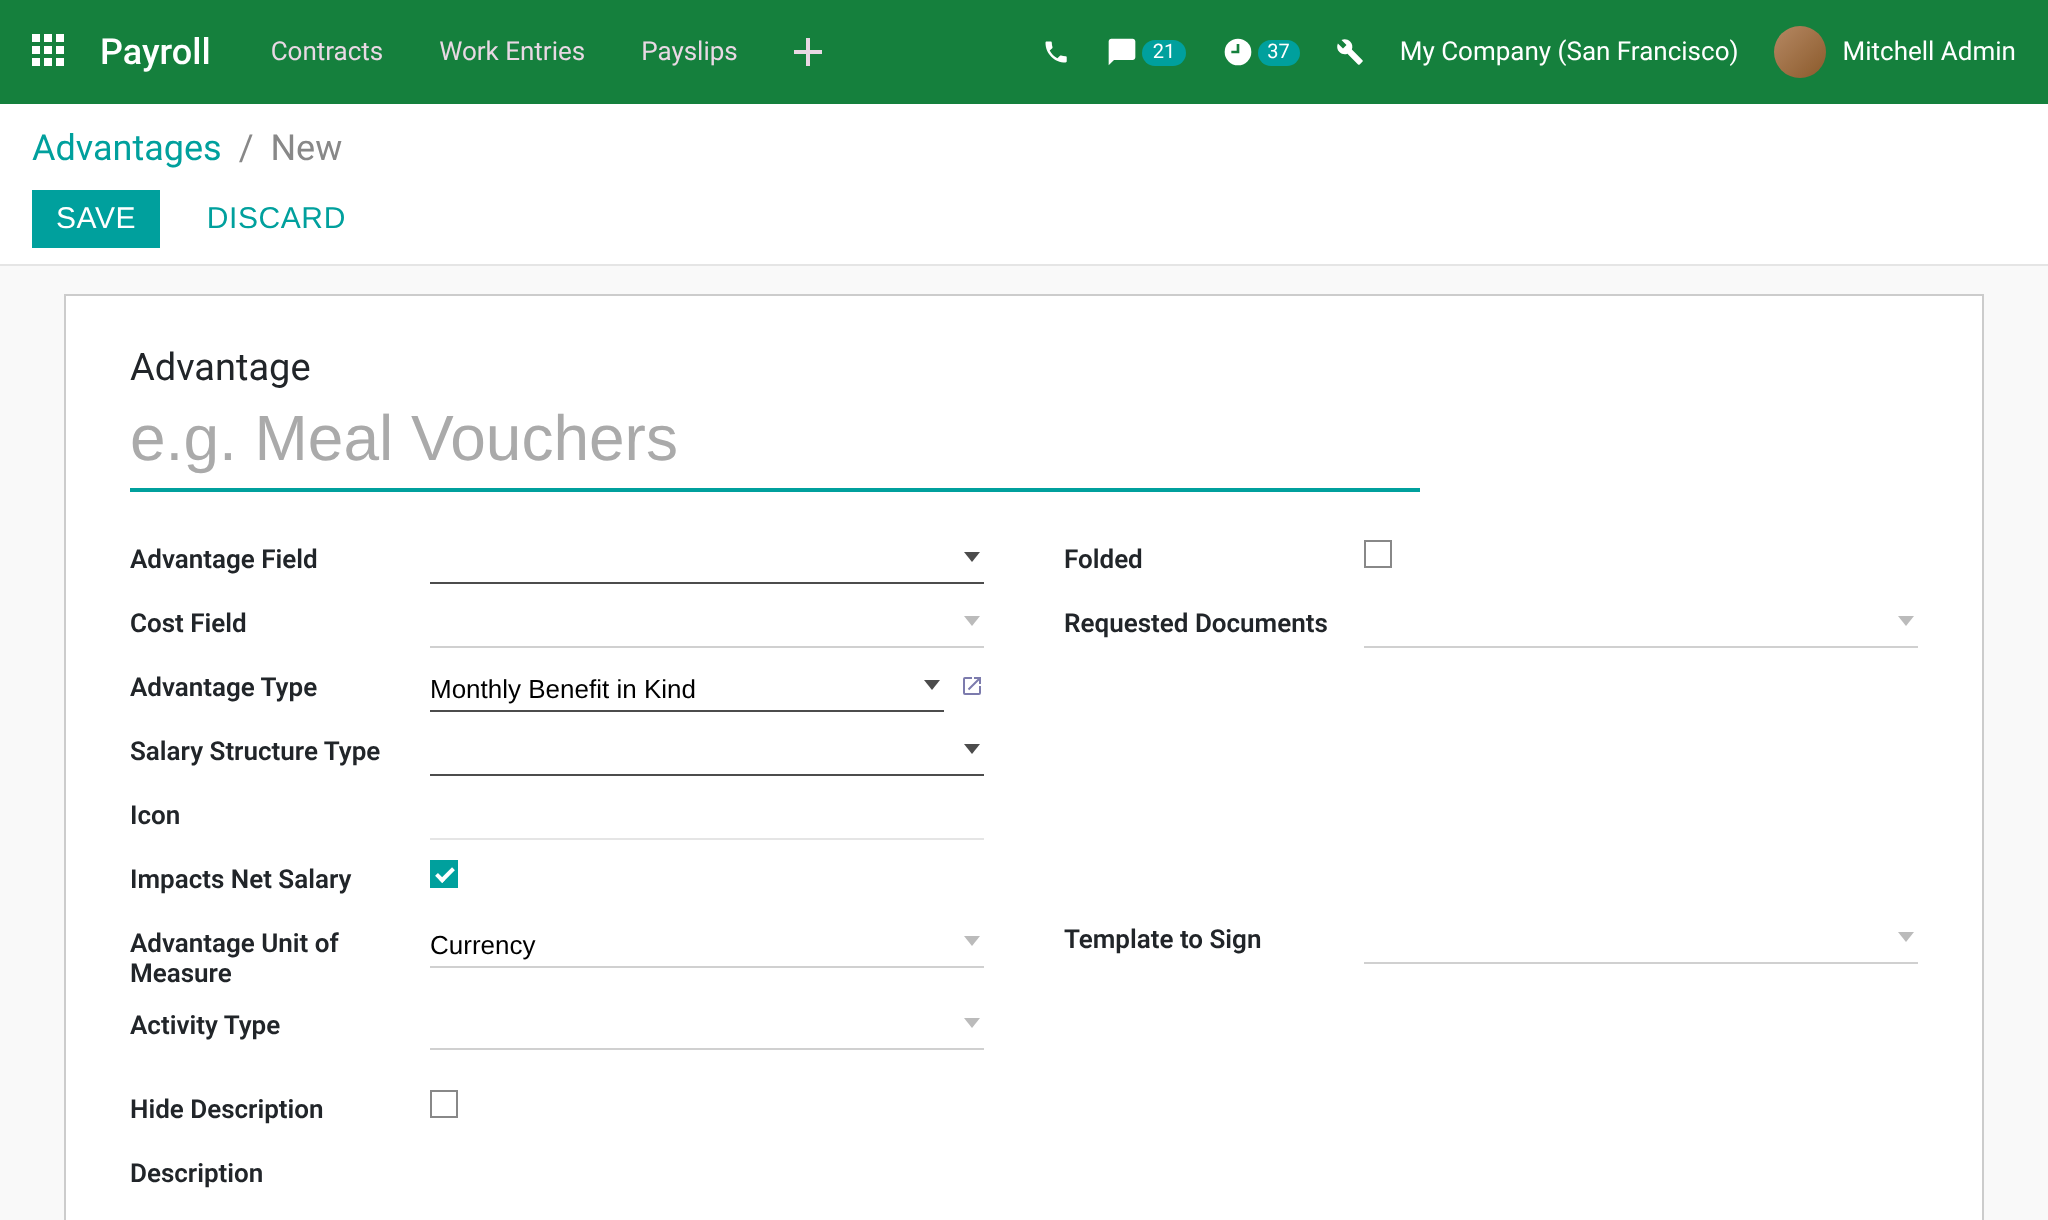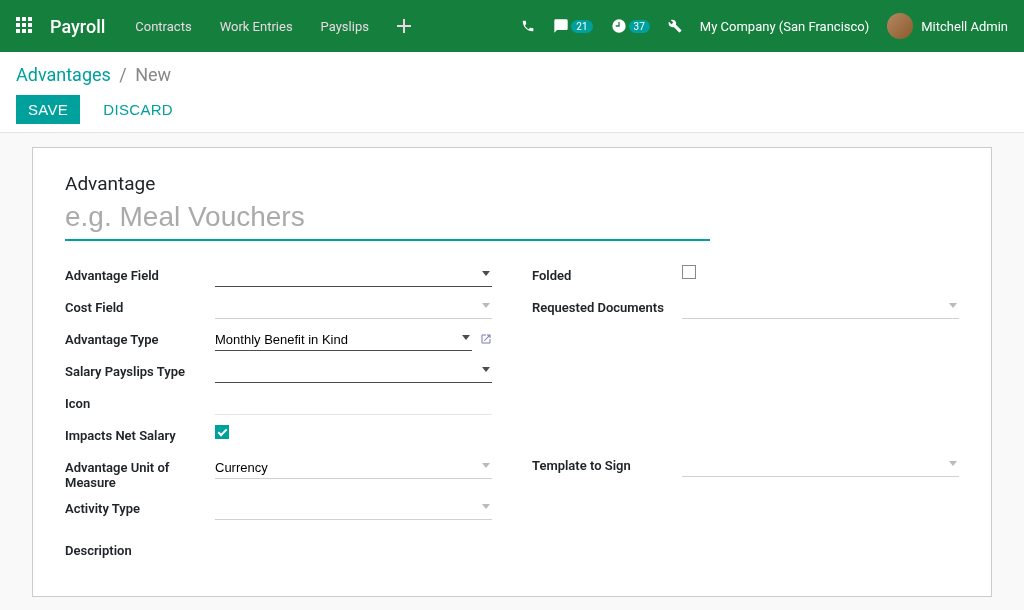--- a/index.html
+++ b/index.html
@@ -27,21 +27,21 @@
 .breadcrumb .sep { color: #888; margin: 0 4px; }
 .breadcrumb .current { color: #888; }
 .btn { padding: 6px 12px; font-size: 15px; font-weight: 400; border: none; cursor: pointer; letter-spacing: 0.3px; }
 .btn-primary { background: #00a09d; color: #fff; }
 .btn-link { background: transparent; color: #00a09d; margin-left: 8px; }
 
 
 .form-wrap { padding: 14px 32px 40px; background: #f9f9f9; }
 .sheet { background: #fff; border: 1px solid #ccc; max-width: 960px; margin: 0 auto; padding: 24px 32px; }
 .title-label { font-size: 19px; color: #212529; margin-bottom: 2px; }
-.title-input { width: 100%; max-width: 645px; font-size: 28px; color: #14532d; border: none; border-bottom: 2px solid #00a09d; outline: none; padding: 4px 0 6px; }
+.title-input { width: 100%; max-width: 645px; font-size: 32px; color: #14532d; border: none; border-bottom: 2px solid #00a09d; outline: none; padding: 4px 0 6px; }
 .title-input::placeholder { color: #aaa; }
 
 .form-grid { display: grid; grid-template-columns: 1fr 1fr; gap: 0 40px; margin-top: 24px; }
 .field-row { display: flex; margin-bottom: 8px; align-items: flex-start; min-height: 24px; }
 .field-label { width: 150px; flex-shrink: 0; font-weight: 600; font-size: 13px; padding-top: 3px; }
 .field-value { flex: 1; position: relative; }
 .input-line { border: none; border-bottom: 1px solid #4c4c4c; width: 100%; font-size: 13px; padding: 3px 18px 3px 0; outline: none; background: transparent; }
 .input-line-light { border-bottom: 1px solid #d0d0d0; }
 .caret { position: absolute; right: 2px; top: 6px; width: 0; height: 0; border-left: 4px solid transparent; border-right: 4px solid transparent; border-top: 5px solid #4c4c4c; pointer-events: none; }
 .caret-light { border-top-color: #bbb; }
@@ -152,21 +152,21 @@
               <span class="caret"></span>
             </div>
             <span class="ext-link">
               <svg width="12" height="12" viewBox="0 0 24 24">
                   <path fill="#7c7bad" d="M19 19H5V5h7V3H5a2 2 0 00-2 2v14a2 2 0 002 2h14a2 2 0 002-2v-7h-2v7zM14 3v2h3.6l-9.8 9.8 1.4 1.4L19 6.4V10h2V3h-7z"></path>
                 </svg>
             </span>
           </div>
         </div>
         <div class="field-row">
-          <div class="field-label">Salary Payslips Type</div>
+          <div class="field-label">Salary Structure Type</div>
           <div class="field-value">
             <input class="input-line" style="">
             <span class="caret"></span>
           </div>
         </div>
         <div class="field-row">
           <div class="field-label">Icon</div>
           <div class="field-value">
             <input class="input-line input-line-light" style="border-bottom-color: rgb(229, 229, 229);">
           </div>
@@ -213,20 +213,26 @@
           <div class="field-value">
             <input class="input-line input-line-light" style="">
             <span class="caret caret-light"></span>
           </div>
         </div>
       </div>
 
       <div class="full-row">
         <div class="spacer"></div>
         <div class="field-row">
+          <div class="field-label">Hide Description</div>
+          <div class="field-value">
+            <span class="checkbox"></span>
+          </div>
+        </div>
+        <div class="field-row">
           <div class="field-label">Description</div>
           <div class="field-value">
           </div>
         </div>
       </div>
 
     </div>
   </div>
 </div>
 

